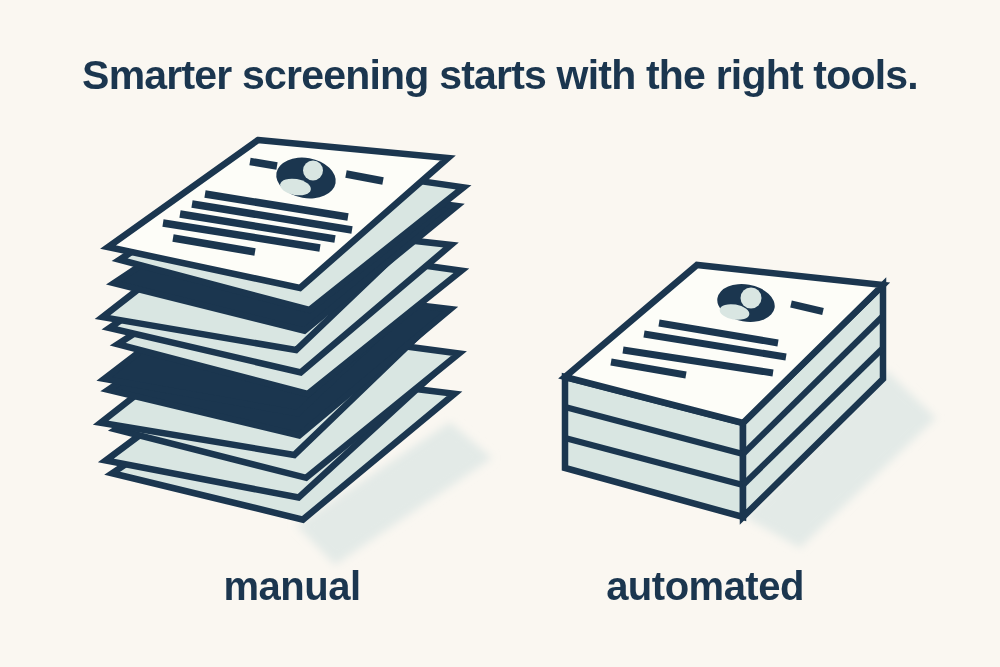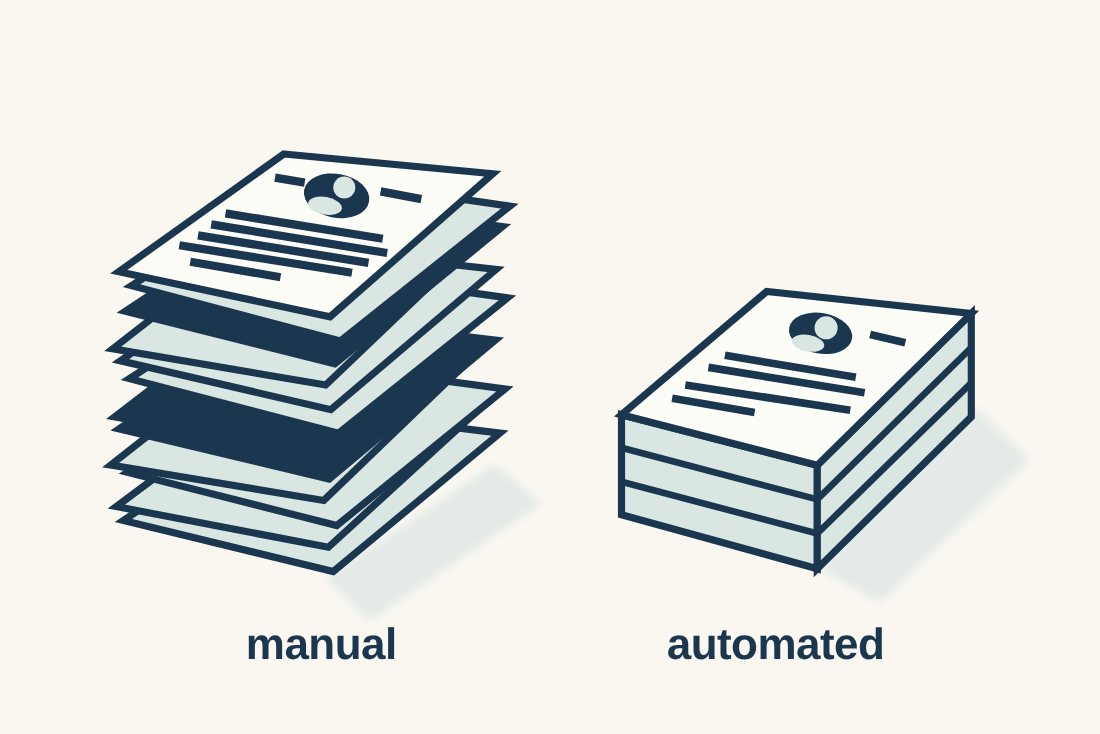--- a/index.html
+++ b/index.html
@@ -49,20 +49,21 @@
   .divider{stroke:var(--navy);stroke-width:6;fill:none;}
   .fill-navy{fill:var(--navy);stroke:none;}
   .fill-light{fill:var(--sheet-light);stroke:none;}
   .shadow-shape{fill:var(--shadow);}
 </style>
 </head>
 <body>
 
 <div class="canvas">
 
+  <h1 class="page-title">Smarter screening starts with the right tools.</h1>
 
   <svg class="illustration" width="1000" height="667" viewBox="0 0 1000 667">
     <defs>
       <path id="sheetBase" d="M258,140 L448,158 L300,288 L108,247 Z"></path>
       <filter id="softblur" x="-30%" y="-30%" width="160%" height="160%">
         <feGaussianBlur stdDeviation="4"></feGaussianBlur>
       </filter>
     </defs>
 
     <g>

